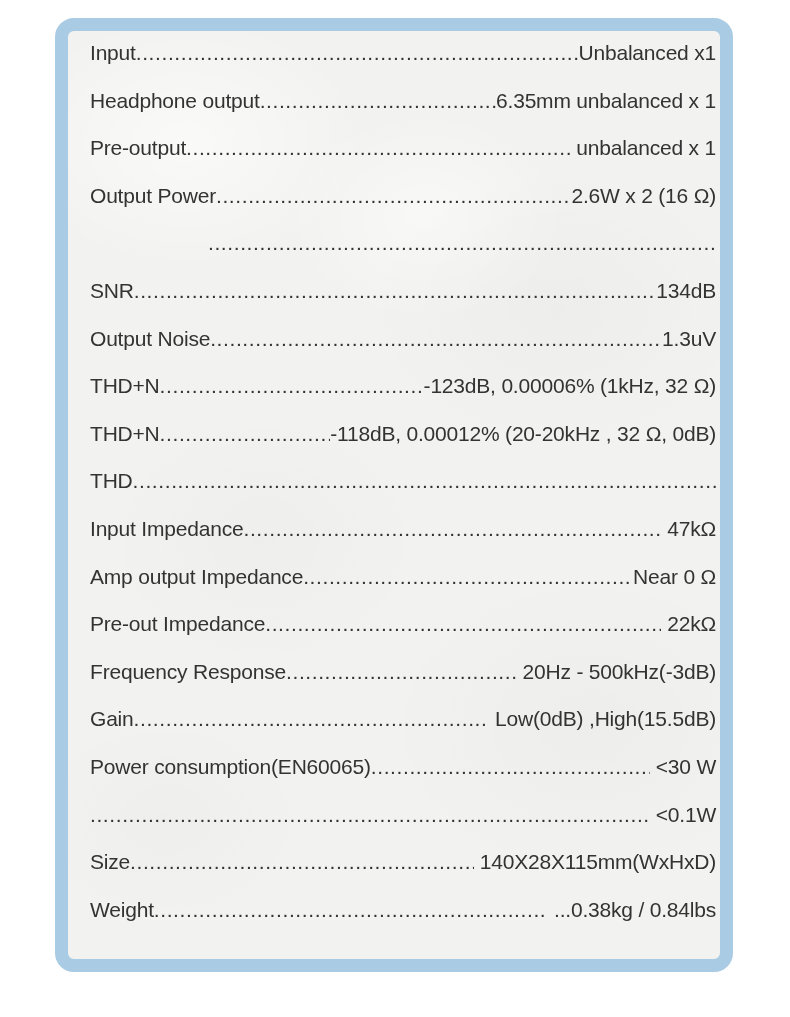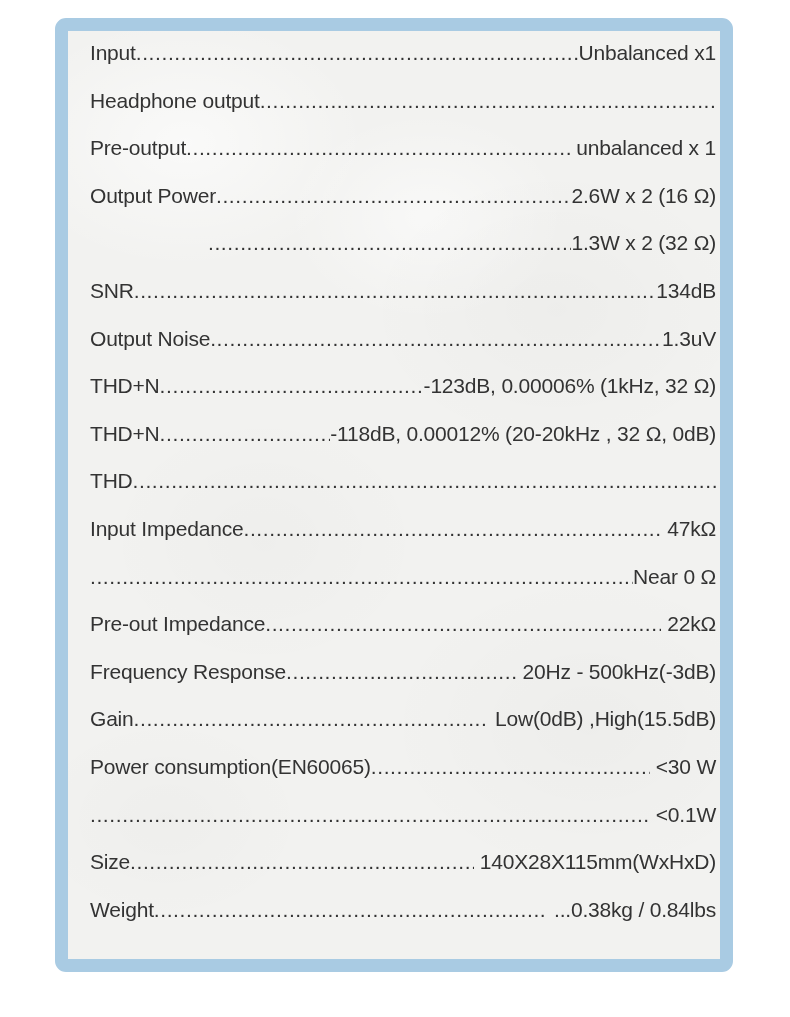--- a/index.html
+++ b/index.html
@@ -9,21 +9,21 @@
   }
   *{margin:0;padding:0;box-sizing:border-box;}
   html,body{width:790px;height:1017px;background:#ffffff;overflow:hidden;}
   body{font-family:"Liberation Sans","DejaVu Sans",sans-serif;}
 
   .spec-card{
     position:absolute;
     left:55px; top:18px;
     width:678px; height:954px;
     border:13px solid var(--border-color);
-    border-radius:11px;
+    border-radius:19px;
     background-color:var(--paper-color);
     background-image:
       radial-gradient(ellipse 260px 180px at 18% 12%, rgba(255,255,255,0.6), transparent 70%),
       radial-gradient(ellipse 300px 220px at 75% 30%, rgba(0,0,0,0.018), transparent 65%),
       radial-gradient(ellipse 250px 200px at 30% 55%, rgba(0,0,0,0.015), transparent 65%),
       radial-gradient(ellipse 320px 240px at 80% 75%, rgba(0,0,0,0.02), transparent 65%),
       radial-gradient(ellipse 220px 160px at 15% 85%, rgba(0,0,0,0.015), transparent 65%),
       radial-gradient(ellipse 200px 150px at 55% 20%, rgba(255,255,255,0.5), transparent 70%);
   }
 
@@ -66,38 +66,38 @@
 
     <div class="row">
       <span class="label">Input</span>
       <span class="dots">............................................................................................................................................................................................................................................................................................................</span>
       <span class="value">Unbalanced x1</span>
     </div>
 
     <div class="row">
       <span class="label">Headphone output</span>
       <span class="dots">............................................................................................................................................................................................................................................................................................................</span>
+      <span class="value">6.35mm unbalanced x 1</span>
     </div>
 
     <div class="row gap">
       <span class="label">Pre-output</span>
       <span class="dots">............................................................................................................................................................................................................................................................................................................</span>
       <span class="value">unbalanced x 1</span>
     </div>
 
     <div class="row">
       <span class="label">Output Power</span>
       <span class="dots">............................................................................................................................................................................................................................................................................................................</span>
       <span class="value">2.6W x 2 (16 Ω)</span>
     </div>
 
     <div class="row continuation">
       <span class="label"></span>
       <span class="dots">............................................................................................................................................................................................................................................................................................................</span>
-      <span class="value">1.3W x 2 (32 Ω)</span>
     </div>
 
     <div class="row">
       <span class="label">SNR</span>
       <span class="dots">............................................................................................................................................................................................................................................................................................................</span>
       <span class="value">134dB</span>
     </div>
 
     <div class="row">
       <span class="label">Output Noise</span>
@@ -122,20 +122,21 @@
       <span class="dots">............................................................................................................................................................................................................................................................................................................</span>
     </div>
 
     <div class="row gap">
       <span class="label">Input Impedance</span>
       <span class="dots">............................................................................................................................................................................................................................................................................................................</span>
       <span class="value">47kΩ</span>
     </div>
 
     <div class="row">
+      <span class="label">Amp output Impedance</span>
       <span class="dots">............................................................................................................................................................................................................................................................................................................</span>
       <span class="value">Near 0 Ω</span>
     </div>
 
     <div class="row gap">
       <span class="label">Pre-out Impedance</span>
       <span class="dots">............................................................................................................................................................................................................................................................................................................</span>
       <span class="value">22kΩ</span>
     </div>
 

